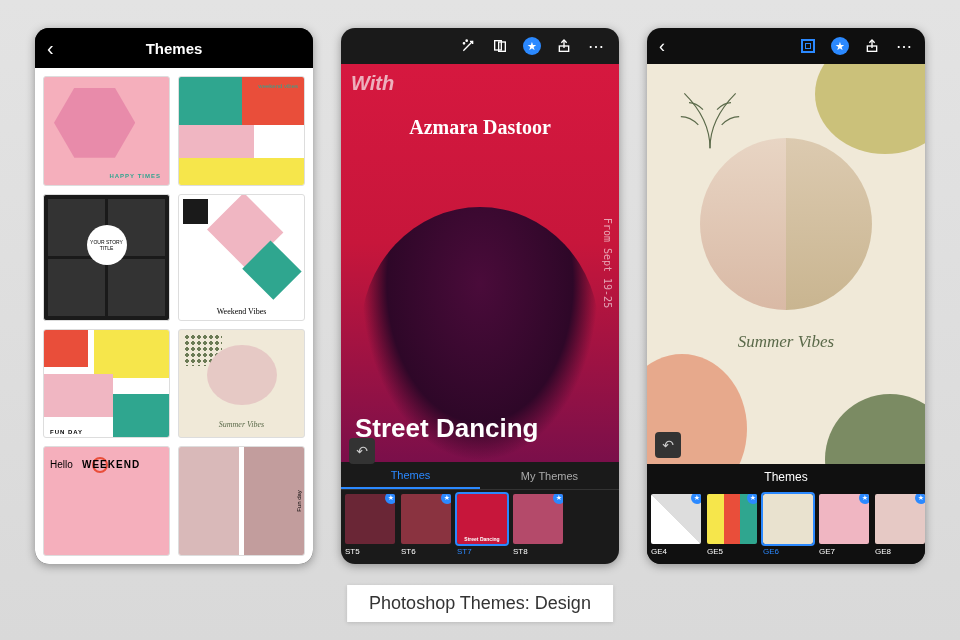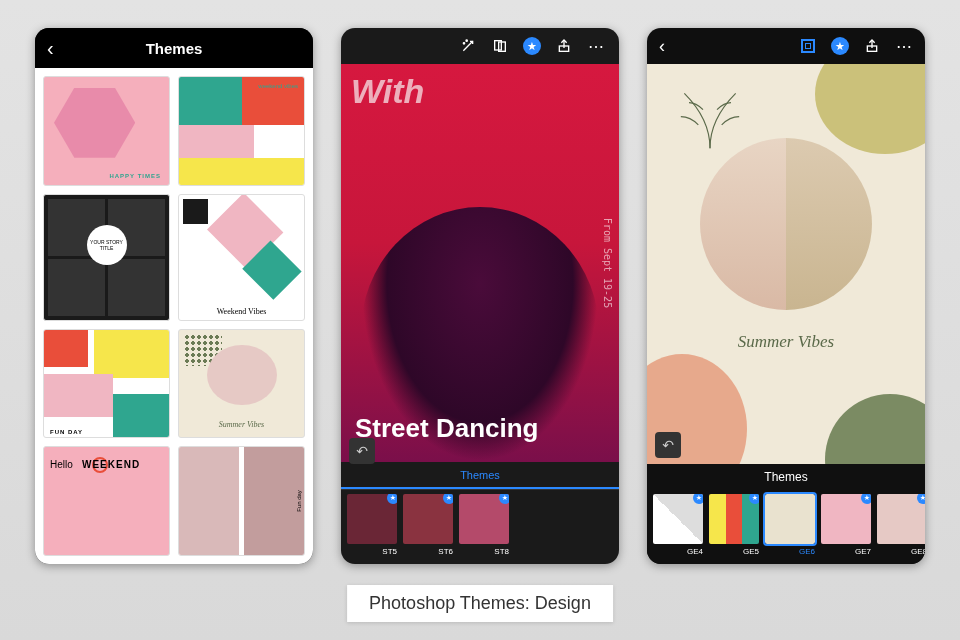--- a/index.html
+++ b/index.html
@@ -79,31 +79,31 @@
   
   .p2 { background:#1a1a1a; }
   .p2-top { height:36px; display:flex; align-items:center; gap:14px; padding:0 14px; justify-content:flex-end; }
   .p2-top .ic{ width:18px; height:18px; display:flex; align-items:center; justify-content:center; color:#fff; cursor:pointer;}
   .star-b { width:18px;height:18px;border-radius:50%;background:#2b89ff;display:flex;align-items:center;justify-content:center;font-size:11px;color:#fff;}
   .p2-canvas{
     position:relative; flex:1; margin:0;
     background:linear-gradient(180deg,#d6183f 0%,#c7163b 45%,#7a0f4a 100%);
     overflow:hidden;
   }
-  .p2-canvas .with{position:absolute;top:8px;left:10px;font-style:italic;font-weight:800;font-size:34px;color:#f4d6dc;opacity:.8;text-align:center;}
+  .p2-canvas .with{position:absolute;top:8px;left:10px;font-style:italic;font-weight:800;font-size:20px;color:#f4d6dc;opacity:.8;text-align:center;}
   .p2-canvas .name{position:absolute;top:52px;left:0;right:0;text-align:center;font-family:Georgia,serif;font-weight:700;font-size:20px;color:#fff;}
   .p2-canvas .date{position:absolute;right:6px;top:50%;transform:translateY(-50%);writing-mode:vertical-rl;font-size:10px;color:rgba(255,255,255,.6);font-family:monospace;}
   .p2-canvas .subj{position:absolute;bottom:0;left:50%;transform:translateX(-50%);width:86%;height:64%;background:radial-gradient(ellipse at 50% 30%,#4a0b3a 0%,#2e0728 55%,transparent 70%);border-radius:50% 50% 0 0;}
   .p2-canvas .sd{position:absolute;bottom:18px;left:14px;font-weight:800;font-size:26px;color:#fff;}
   .p2-undo{position:absolute;left:8px;bottom:100px;width:26px;height:26px;background:#333;border-radius:4px;display:flex;align-items:center;justify-content:center;color:#ccc;font-size:14px;}
   .p2-tabs{display:flex;height:28px;border-bottom:1px solid #333;}
   .p2-tab{flex:1;display:flex;align-items:center;justify-content:center;font-size:11px;color:#aaa;cursor:pointer;}
   .p2-tab.active{color:#2b89ff;border-bottom:2px solid #2b89ff;}
   .p2-strip{height:74px;display:flex;gap:4px;padding:4px 4px 0;overflow:hidden;}
-  .th{position:relative;flex:0 0 52px;display:flex;flex-direction:column;align-items:flex-end;cursor:pointer;}
+  .th{position:relative;flex:0 0 52px;display:flex;flex-direction:column;align-items:flex-start;cursor:pointer;}
   .th .box{width:50px;height:50px;border-radius:2px;background:#6a2636;position:relative;overflow:hidden;}
   .th.active .box{outline:2px solid #2b89ff;}
   .th .tl{font-size:8px;color:#fff;margin-top:3px;}
   .th.active .tl{color:#2b89ff;}
   .th .cap{position:absolute;bottom:2px;left:2px;right:2px;font-size:5px;color:#fff;font-weight:700;text-align:center;}
   .th .city{background:#fff;color:#000;padding:1px 0;}
   .th .badge{position:absolute;top:-2px;right:-2px;width:12px;height:12px;border-radius:50%;background:#2b89ff;display:flex;align-items:center;justify-content:center;color:#fff;font-size:7px;}
 
   
   .p3-top{height:36px;display:flex;align-items:center;padding:0 12px;gap:14px;}
@@ -221,40 +221,48 @@
         <svg viewBox="0 0 24 24" width="16" height="16" fill="none" stroke="#fff" stroke-width="2">
             <path d="M12 3v12"></path>
             <path d="M8 7l4-4 4 4"></path>
             <rect x="5" y="12" width="14" height="8"></rect>
           </svg>
       </div>
       <div class="ic">⋯</div>
     </div>
     <div class="p2-canvas">
       <div class="with">With</div>
+      <div class="name">Azmara Dastoor</div>
       <div class="date">From Sept 19-25</div>
       <div class="subj"></div>
       <div class="sd">Street Dancing</div>
     </div>
     <div class="p2-undo">↶</div>
     <div class="p2-tabs">
       <div class="p2-tab active">Themes</div>
+      <div class="p2-tab">My Themes</div>
     </div>
     <div class="p2-strip">
       <div class="th">
         <div class="box">
             <div class="badge">★</div>
           </div>
         <div class="tl">ST5</div>
       </div>
       <div class="th">
         <div class="box" style="background:#8a3340">
             <div class="badge">★</div>
           </div>
         <div class="tl">ST6</div>
+      </div>
+      <div class="th active">
+        <div class="box" style="background:#c7163b">
+            <div class="cap">Street Dancing</div>
+          </div>
+        <div class="tl">ST7</div>
       </div>
       <div class="th">
         <div class="box" style="background:#b44a6a">
             <div class="badge">★</div>
           </div>
         <div class="tl">ST8</div>
       </div>
     </div>
   </div>
 

